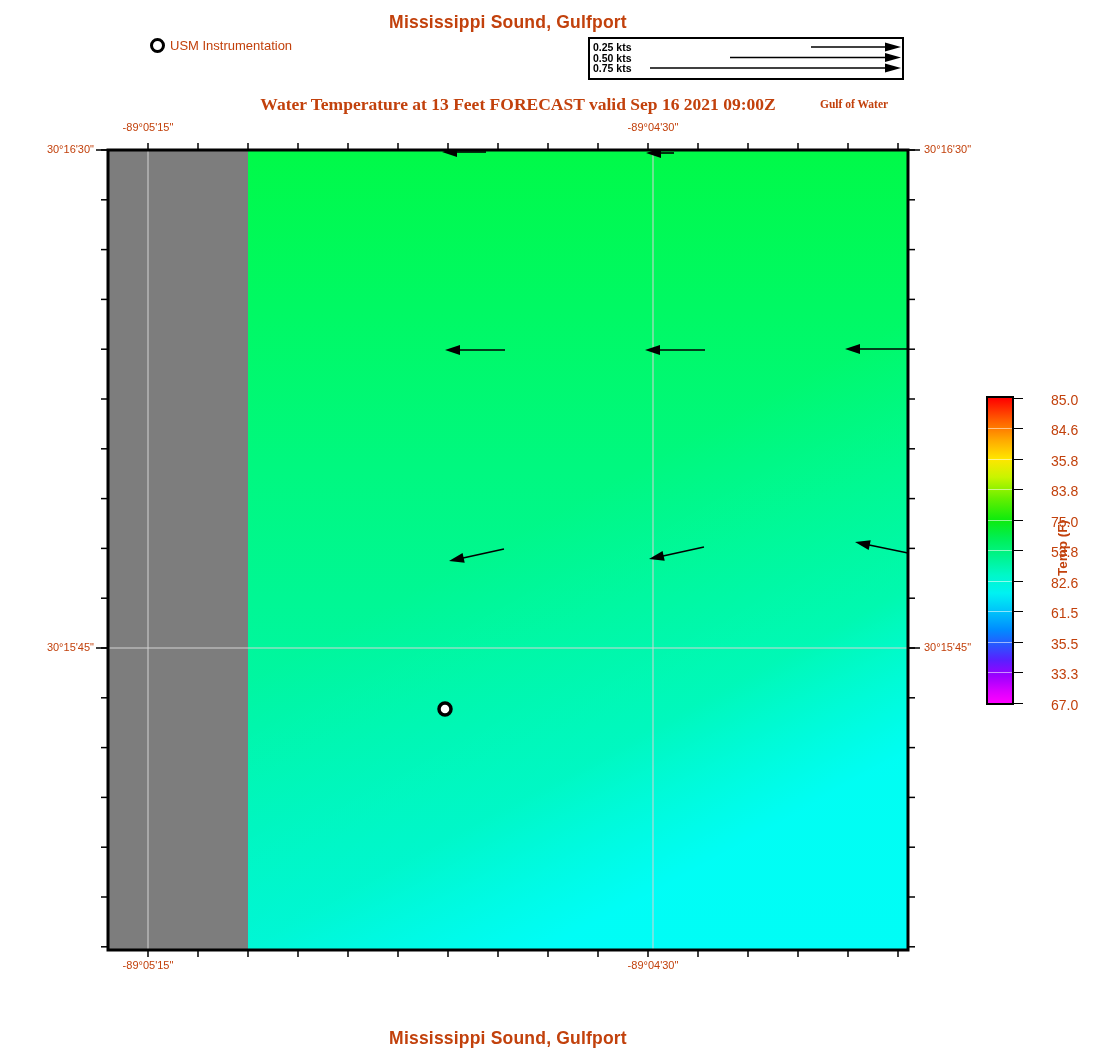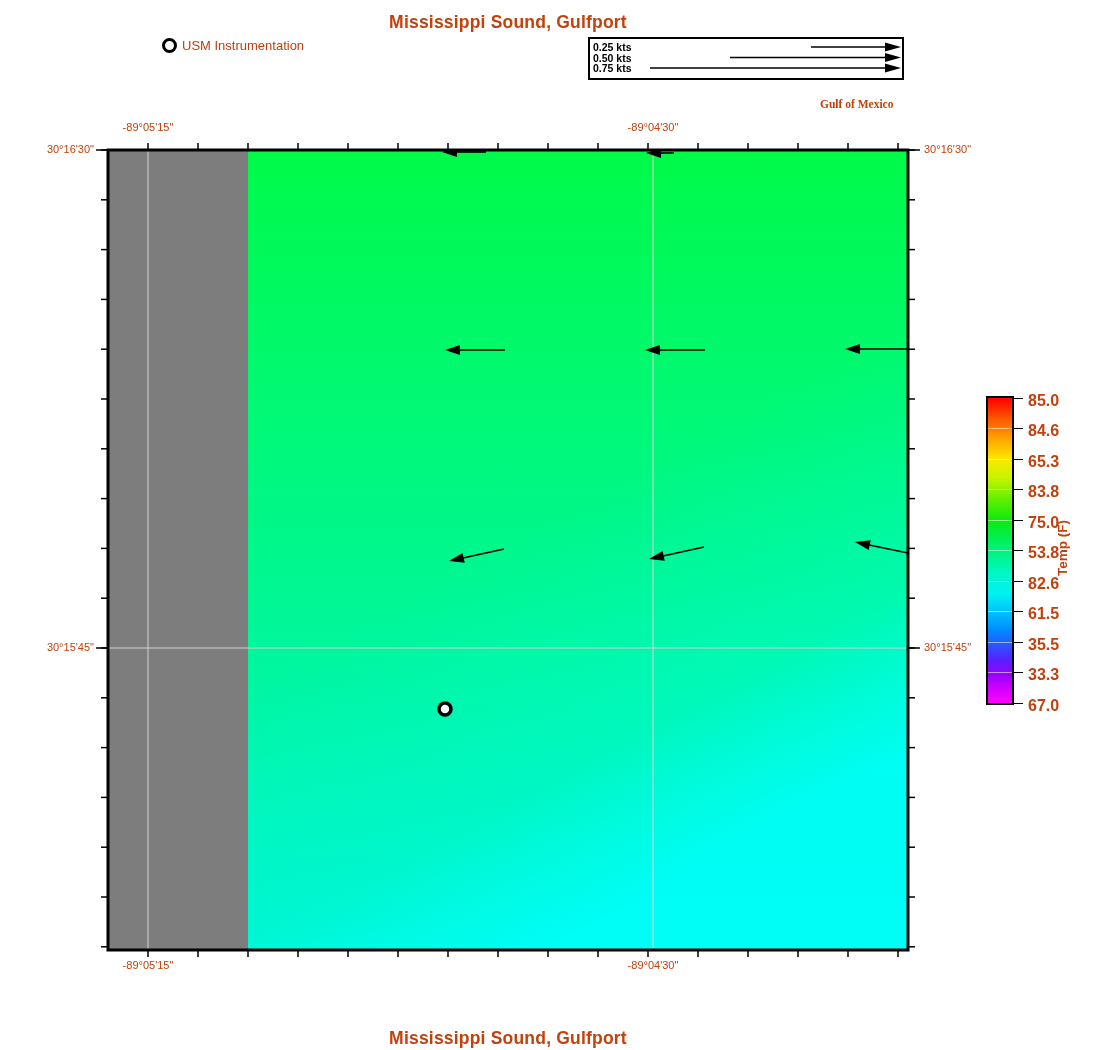--- a/index.html
+++ b/index.html
@@ -2,38 +2,38 @@
 <html><head>
 <meta charset="utf-8">
 <style>
   html,body{margin:0;padding:0;background:#ffffff;}
   .canvas{position:relative;width:1100px;height:1050px;background:#ffffff;overflow:hidden;
           font-family:"Liberation Sans",sans-serif;color:#c2410c;margin-left:8px;}
   .title{position:absolute;left:150px;width:700px;text-align:center;
          font-weight:bold;font-size:17.5px;letter-spacing:0.2px;}
   .title.top{top:12px;}
   .title.bottom{top:1028px;}
-  .legend{position:absolute;left:124px;top:37px;height:16px;display:flex;align-items:flex-end;padding-left:30px;}
+  .legend{position:absolute;left:112px;top:37px;height:16px;display:flex;align-items:flex-end;padding-left:30px;}
   .legend-circle{display:inline-block;width:9px;height:9px;border:3px solid #000;border-radius:50%;
                  background:#fff;margin-right:5px;}
   .legend-label{font-size:13px;}
   #vel-svg{position:absolute;left:580px;top:37px;}
   .subtitle{position:absolute;left:160px;top:94px;width:700px;text-align:center;
             font-family:"Liberation Serif",serif;font-weight:bold;font-size:17.5px;}
   .region-note{position:absolute;left:812px;top:98px;width:120px;
                font-family:"Liberation Serif",serif;font-weight:bold;font-size:11.5px;}
   #map-svg{position:absolute;left:85px;top:135px;}
   .xlab,.ylab{position:absolute;font-size:11px;white-space:nowrap;}
   .xlab{width:120px;text-align:center;}
   .ylab.left{width:80px;text-align:right;}
   .ylab.right{width:90px;text-align:left;}
   .cbar-bar{position:absolute;left:978px;top:396px;width:24px;height:305px;border:2px solid #000;}
   .cbar-cross{position:absolute;width:24px;height:1px;background:rgba(255,255,255,0.55);left:980px;}
   .cbar-dash{position:absolute;width:9px;height:1px;background:#000;left:1006px;}
-  .cbar-tick{position:absolute;left:1020px;font-size:16px;white-space:nowrap;font-weight:bold;}
+  .cbar-tick{position:absolute;left:1043px;font-size:14px;white-space:nowrap;}
   .cbar-axis-label{position:absolute;left:1054px;top:548px;transform:translate(-50%,-50%) rotate(-90deg);
                    font-weight:bold;font-size:13.5px;white-space:nowrap;}
 </style>
 </head>
 <body>
 
 <div class="canvas">
 
   <div class="title top">Mississippi Sound, Gulfport</div>
 
@@ -48,21 +48,22 @@
       <line x1="223" y1="10" x2="299" y2="10" stroke="#000" stroke-width="1.3"></line>
       <polygon points="313,10 297,5.5 297,14.5" fill="#000"></polygon>
       <text x="5" y="24.5" font-size="10.5" font-weight="bold" font-family="&quot;Liberation Sans&quot;,sans-serif">0.50 kts</text>
       <line x1="142" y1="20.5" x2="299" y2="20.5" stroke="#000" stroke-width="1.3"></line>
       <polygon points="313,20.5 297,16 297,25" fill="#000"></polygon>
       <text x="5" y="35" font-size="10.5" font-weight="bold" font-family="&quot;Liberation Sans&quot;,sans-serif">0.75 kts</text>
       <line x1="62" y1="31" x2="299" y2="31" stroke="#000" stroke-width="1.3"></line>
       <polygon points="313,31 297,26.5 297,35.5" fill="#000"></polygon>
     </svg>
 
-  <div class="region-note">Gulf of Mexico</div>
+  <div class="subtitle">Water Temperature at 13 Feet FORECAST valid Sep 16 2021 09:00Z</div>
+  <div class="region-note">Gulf of Water</div>
 
   <svg id="map-svg" width="830" height="830" viewBox="0 0 830 830">
       <defs>
         <linearGradient id="waterV" x1="0" y1="0" x2="0" y2="1">
           <stop offset="0" stop-color="#00fa48"></stop>
           <stop offset="0.4" stop-color="#00f880"></stop>
           <stop offset="0.72" stop-color="#00f6a8"></stop>
           <stop offset="1" stop-color="#00f4c8"></stop>
         </linearGradient>
         <linearGradient id="waterD" x1="0" y1="0" x2="0.45" y2="1">
@@ -187,21 +188,21 @@
 
   <div class="cbar-bar" id="cbar-bar" style="background: linear-gradient(rgb(255, 0, 0) 0%, rgb(255, 90, 0) 7%, rgb(255, 171, 0) 14%, rgb(255, 230, 0) 20%, rgb(200, 245, 0) 26%, rgb(100, 239, 0) 33%, rgb(13, 235, 13) 40%, rgb(0, 239, 85) 46%, rgb(0, 244, 142) 52%, rgb(0, 248, 200) 58%, rgb(0, 242, 242) 64%, rgb(0, 195, 250) 70%, rgb(0, 140, 255) 76%, rgb(41, 86, 255) 81%, rgb(90, 31, 255) 86%, rgb(155, 0, 255) 91%, rgb(217, 0, 255) 96%, rgb(255, 0, 255) 100%);"></div>
   <div id="cbar-ticks">
       <div class="cbar-dash" style="top: 397.5px;"></div>
       <div class="cbar-tick" style="top: 391.5px;">85.0</div>
       <div class="cbar-cross" style="top: 428px;"></div>
       <div class="cbar-dash" style="top: 428px;"></div>
       <div class="cbar-tick" style="top: 422px;">84.6</div>
       <div class="cbar-cross" style="top: 458.5px;"></div>
       <div class="cbar-dash" style="top: 458.5px;"></div>
-      <div class="cbar-tick" style="top: 452.5px;">65.3</div>
+      <div class="cbar-tick" style="top: 452.5px;">35.8</div>
       <div class="cbar-cross" style="top: 489px;"></div>
       <div class="cbar-dash" style="top: 489px;"></div>
       <div class="cbar-tick" style="top: 483px; text-align: right;">83.8</div>
       <div class="cbar-cross" style="top: 519.5px;"></div>
       <div class="cbar-dash" style="top: 519.5px;"></div>
       <div class="cbar-tick" style="top: 513.5px;">75.0</div>
       <div class="cbar-cross" style="top: 550px;"></div>
       <div class="cbar-dash" style="top: 550px;"></div>
       <div class="cbar-tick" style="top: 544px;">53.8</div>
       <div class="cbar-cross" style="top: 580.5px;"></div>

